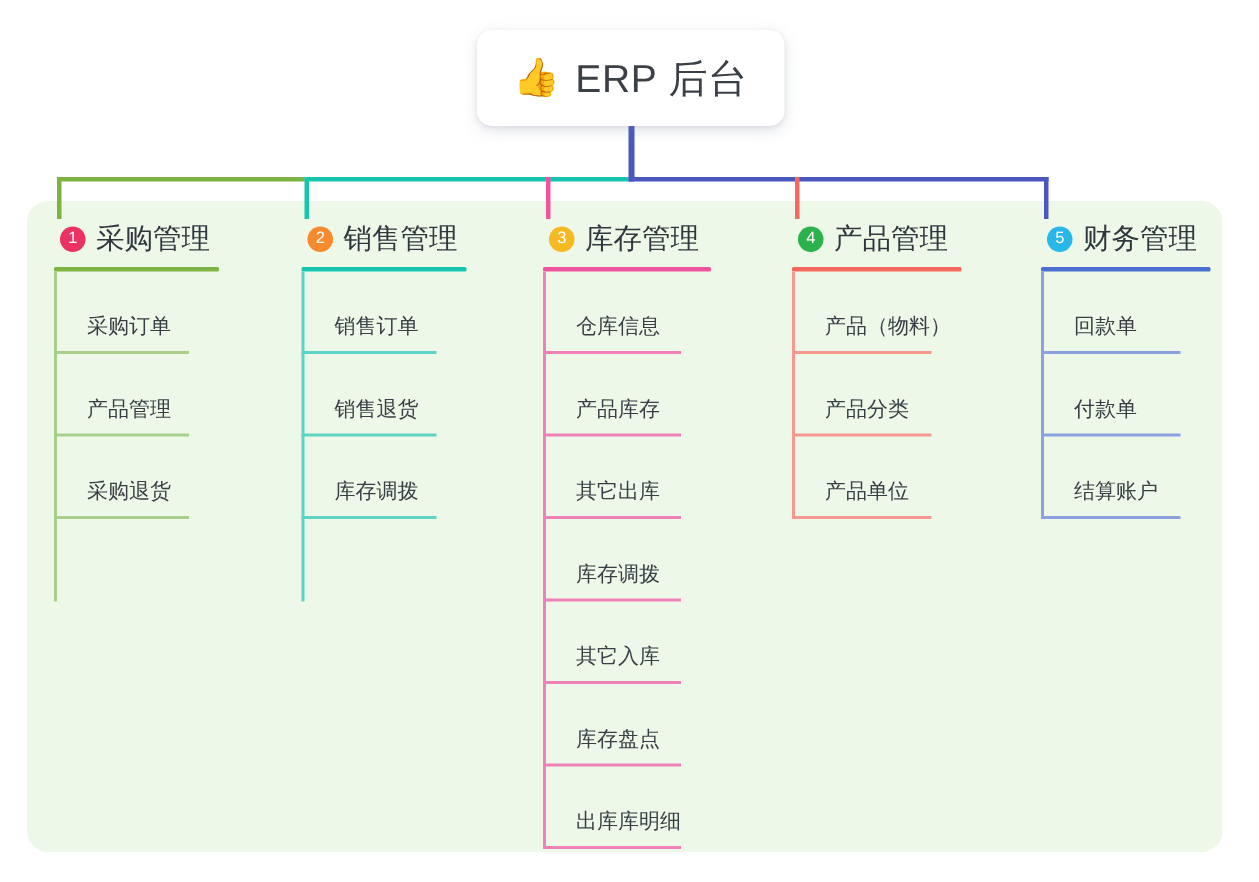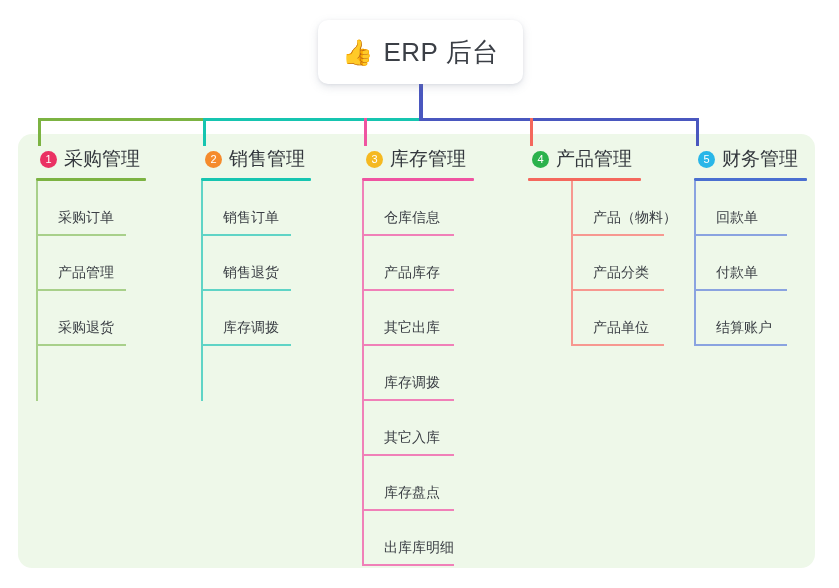--- a/index.html
+++ b/index.html
@@ -232,21 +232,21 @@
             <div class="item-rule" style="background: rgb(240, 128, 184); width: 92px;"></div>
           </div>
         </div>
       </div>
       <div class="column" style="left: 528px; top: 146px; width: 113px;">
         <div class="col-head">
           <span class="badge" style="background: rgb(43, 178, 76);">4</span>
           <span class="col-title">产品管理</span>
         </div>
         <div class="head-rule" style="background: rgb(244, 104, 93); width: 113px;"></div>
-        <div class="col-body" style="height: 133px; margin-left: 43px;">
+        <div class="col-body" style="height: 133px;">
           <div class="spine" style="background: rgb(247, 152, 144); height: 165px;"></div>
           <div class="item">
             <span class="item-label">产品（物料）</span>
             <div class="item-rule" style="background: rgb(247, 152, 144); width: 93px;"></div>
           </div>
           <div class="item">
             <span class="item-label">产品分类</span>
             <div class="item-rule" style="background: rgb(247, 152, 144); width: 93px;"></div>
           </div>
           <div class="item">

